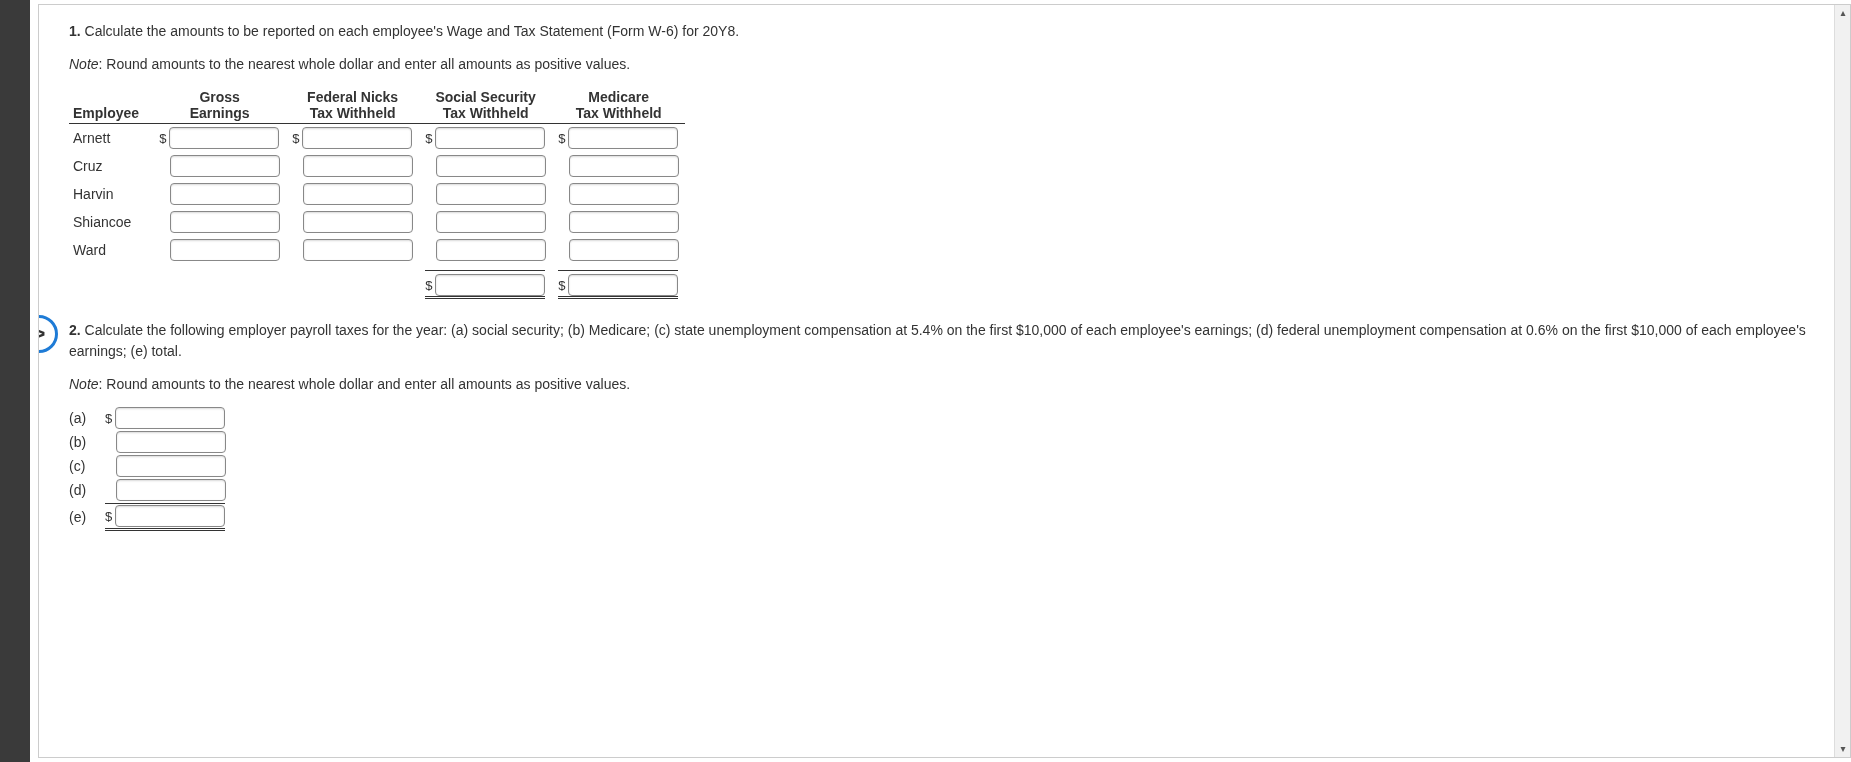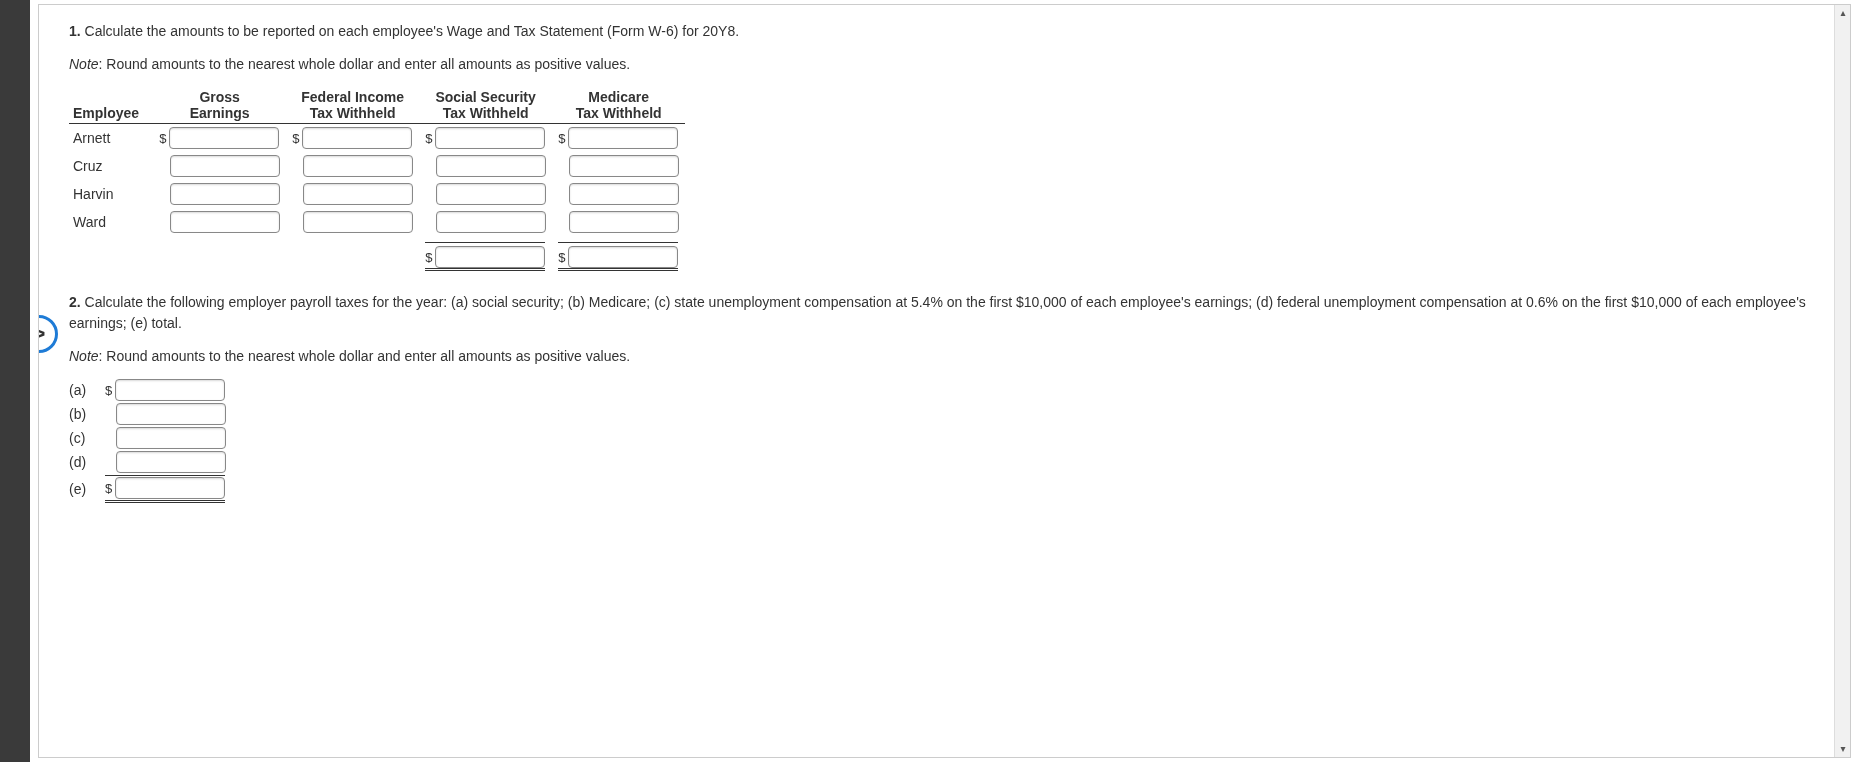--- a/index.html
+++ b/index.html
@@ -143,21 +143,21 @@
       <p>
         <span class="italic">Note</span><span>: Round amounts to the nearest whole dollar and enter all amounts as positive values.</span>
       </p>
 
       <table class="data">
         <thead>
           <tr>
             <th class="left">Employee</th>
             <th>Gross
 Earnings</th>
-            <th>Federal Income
+            <th>Federal Nicks
 Tax Withheld</th>
             <th>Social Security
 Tax Withheld</th>
             <th>Medicare
 Tax Withheld</th>
           </tr>
         </thead>
         <tbody id="emp-body">
         <tr>
               <td class="emp">Arnett</td>
@@ -234,20 +234,47 @@
                 </div>
               </td>
               <td>
                 <div class="cell-wrap">
                   <span style="width: 8px; display: inline-block;"></span>
                   <input type="text" class="box" style="">
                 </div>
               </td>
             </tr>
             <tr>
+              <td class="emp">Shiancoe</td>
+              <td>
+                <div class="cell-wrap">
+                  <span style="width: 8px; display: inline-block;"></span>
+                  <input type="text" class="box" style="">
+                </div>
+              </td>
+              <td>
+                <div class="cell-wrap">
+                  <span style="width: 8px; display: inline-block;"></span>
+                  <input type="text" class="box" style="">
+                </div>
+              </td>
+              <td>
+                <div class="cell-wrap">
+                  <span style="width: 8px; display: inline-block;"></span>
+                  <input type="text" class="box" style="">
+                </div>
+              </td>
+              <td>
+                <div class="cell-wrap">
+                  <span style="width: 8px; display: inline-block;"></span>
+                  <input type="text" class="box" style="">
+                </div>
+              </td>
+            </tr>
+            <tr>
               <td class="emp">Ward</td>
               <td>
                 <div class="cell-wrap">
                   <span style="width: 8px; display: inline-block;"></span>
                   <input type="text" class="box" style="">
                 </div>
               </td>
               <td>
                 <div class="cell-wrap">
                   <span style="width: 8px; display: inline-block;"></span>

